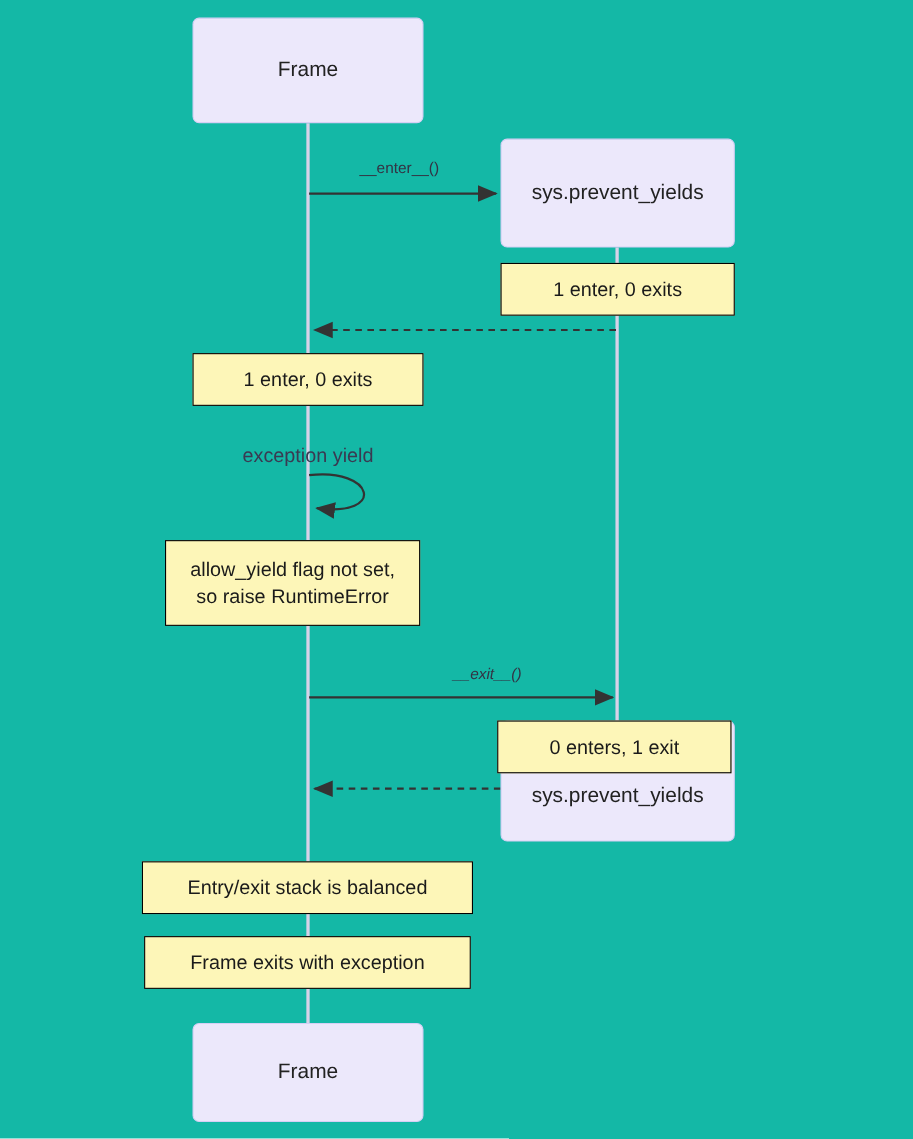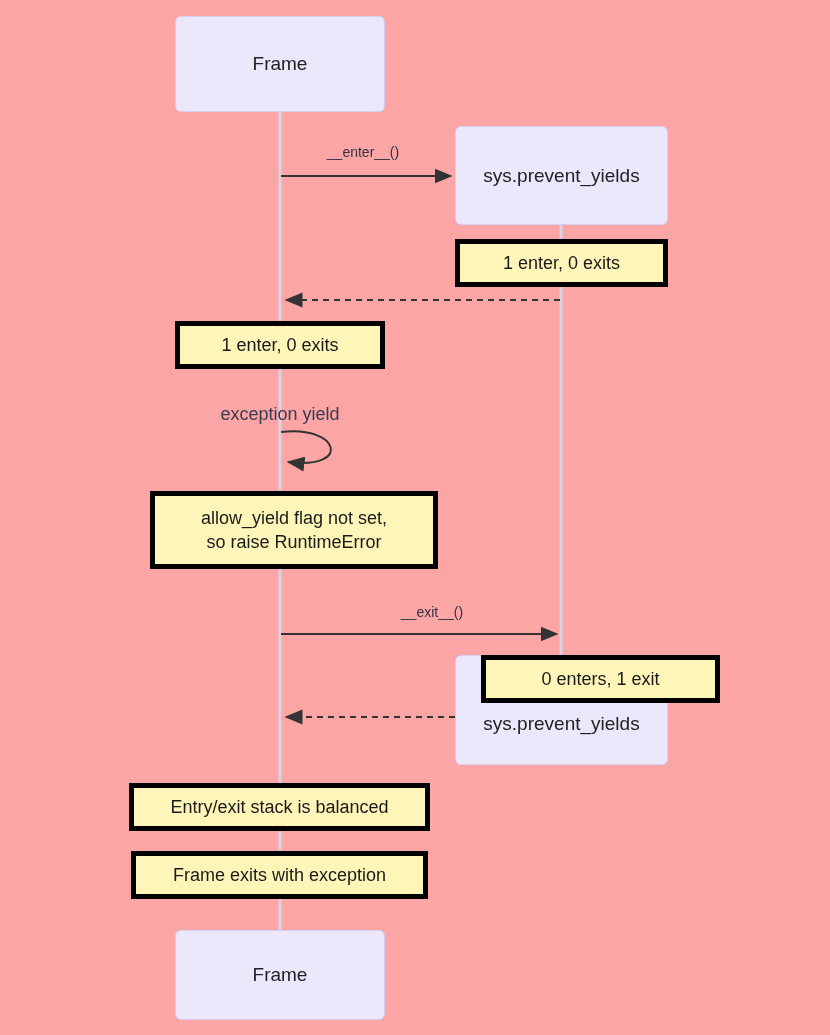--- a/index.html
+++ b/index.html
@@ -8,21 +8,21 @@
     padding: 0;
     background: #ffffff;
   }
   body {
     font-family: "Liberation Sans", sans-serif;
   }
   #diagram-root {
     position: relative;
     width: 830px;
     height: 1035px;
-    background: #fca5a5;
+    background: #14b8a6;
     overflow: hidden;
   }
   .layer {
     position: absolute;
     left: 0;
     top: 0;
     width: 830px;
     height: 1035px;
   }
   .svg-layer { pointer-events: none; }
@@ -46,21 +46,21 @@
   .actor-box.bottom-participant {
     align-items: flex-start;
     padding-top: 56px;
   }
 
   
   .note-box {
     position: absolute;
     box-sizing: border-box;
     background: #FDF6B8;
-    border: 5px solid #000000;
+    border: 1px solid #000000;
     border-radius: 0;
     display: flex;
     align-items: center;
     justify-content: center;
     color: #1a1a1a;
     font-size: 18px;
     line-height: 1.35;
     text-align: center;
     white-space: pre-line;
   }
@@ -131,36 +131,36 @@
   </div>
 
   <div class="note-box" style="left:455px; top:239px; width:213px; height:48px;">
     <span>1 enter, 0 exits</span>
   </div>
 
   <div class="note-box" style="left:175px; top:321px; width:210px; height:48px;">
     <span>1 enter, 0 exits</span>
   </div>
 
-  <div class="note-box" style="left:150px; top:491px; width:288px; height:78px;">
+  <div class="note-box" style="left:150px; top:491px; width:232px; height:78px;">
     <span>allow_yield flag not set,
 so raise RuntimeError</span>
   </div>
 
-  <div class="note-box" style="left:481px; top:655px; width:239px; height:48px;">
+  <div class="note-box" style="left:452px; top:655px; width:213px; height:48px;">
     <span>0 enters, 1 exit</span>
   </div>
 
   <div class="note-box" style="left:129px; top:783px; width:301px; height:48px;">
     <span>Entry/exit stack is balanced</span>
   </div>
 
   <div class="note-box" style="left:131px; top:851px; width:297px; height:48px;">
     <span>Frame exits with exception</span>
   </div>
 
   <div class="msg-label" style="left:363px; top:145px;">__enter__()</div>
 
   <div class="loop-label" style="left:280px; top:405px;">exception yield</div>
 
-  <div class="msg-label" style="left:432px; top:605px;">__exit__()</div>
+  <div class="msg-label" style="left:443px; top:605px;font-style:italic;">__exit__()</div>
 
 </div>
 
 </body></html>

